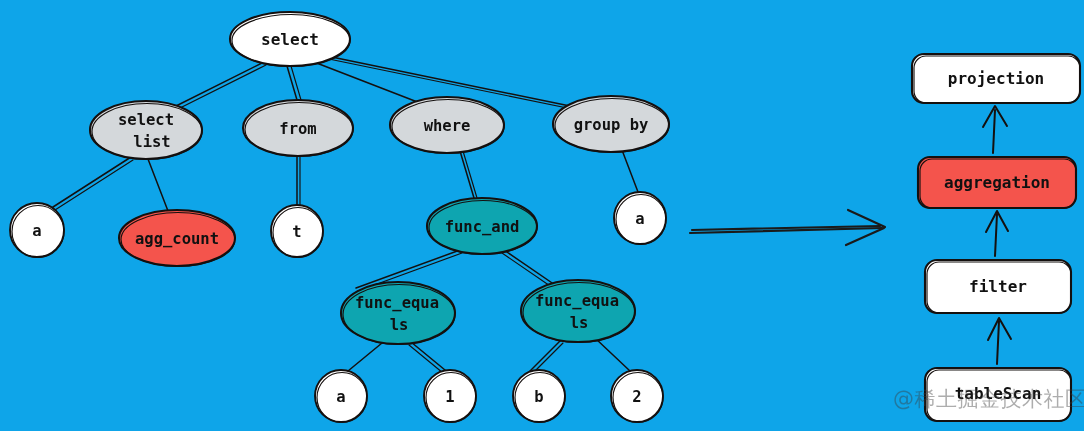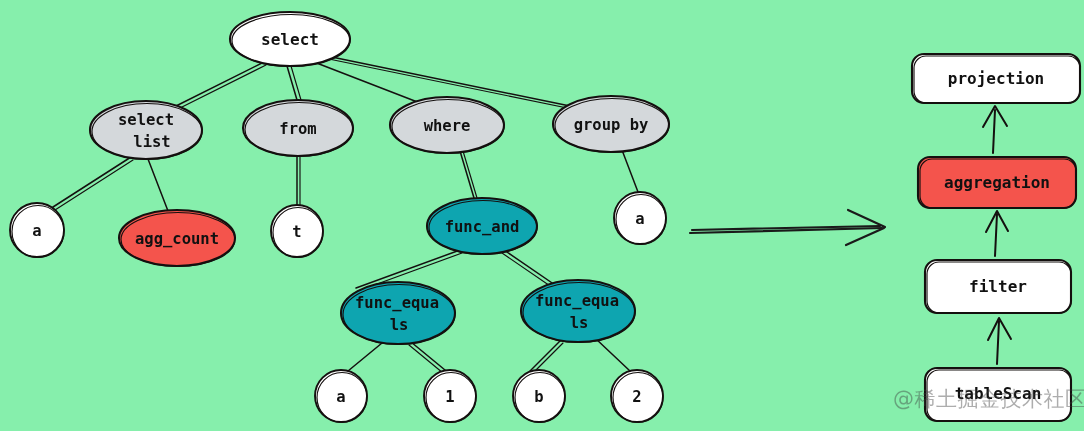--- a/index.html
+++ b/index.html
@@ -4,21 +4,21 @@
 <style>
   html, body {
     margin: 0;
     padding: 0;
     background: #ffffff;
   }
   #stage {
     position: relative;
     width: 1084px;
     height: 431px;
-    background: #86efac;
+    background: #0ea5e9;
     overflow: hidden;
     font-family: "DejaVu Sans Mono", "Liberation Mono", monospace;
   }
   #diagram {
     position: absolute;
     left: 0;
     top: 0;
     width: 1084px;
     height: 431px;
   }

